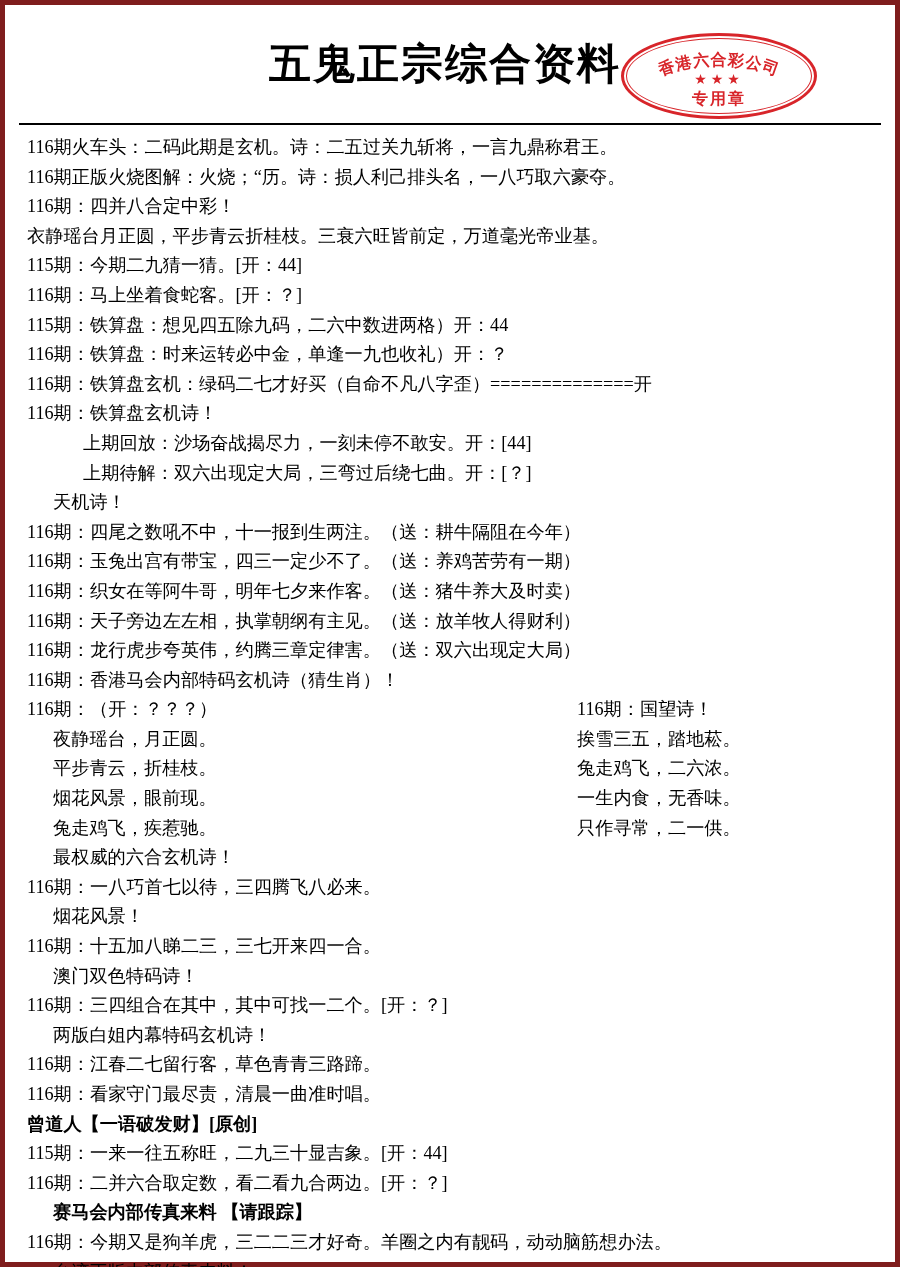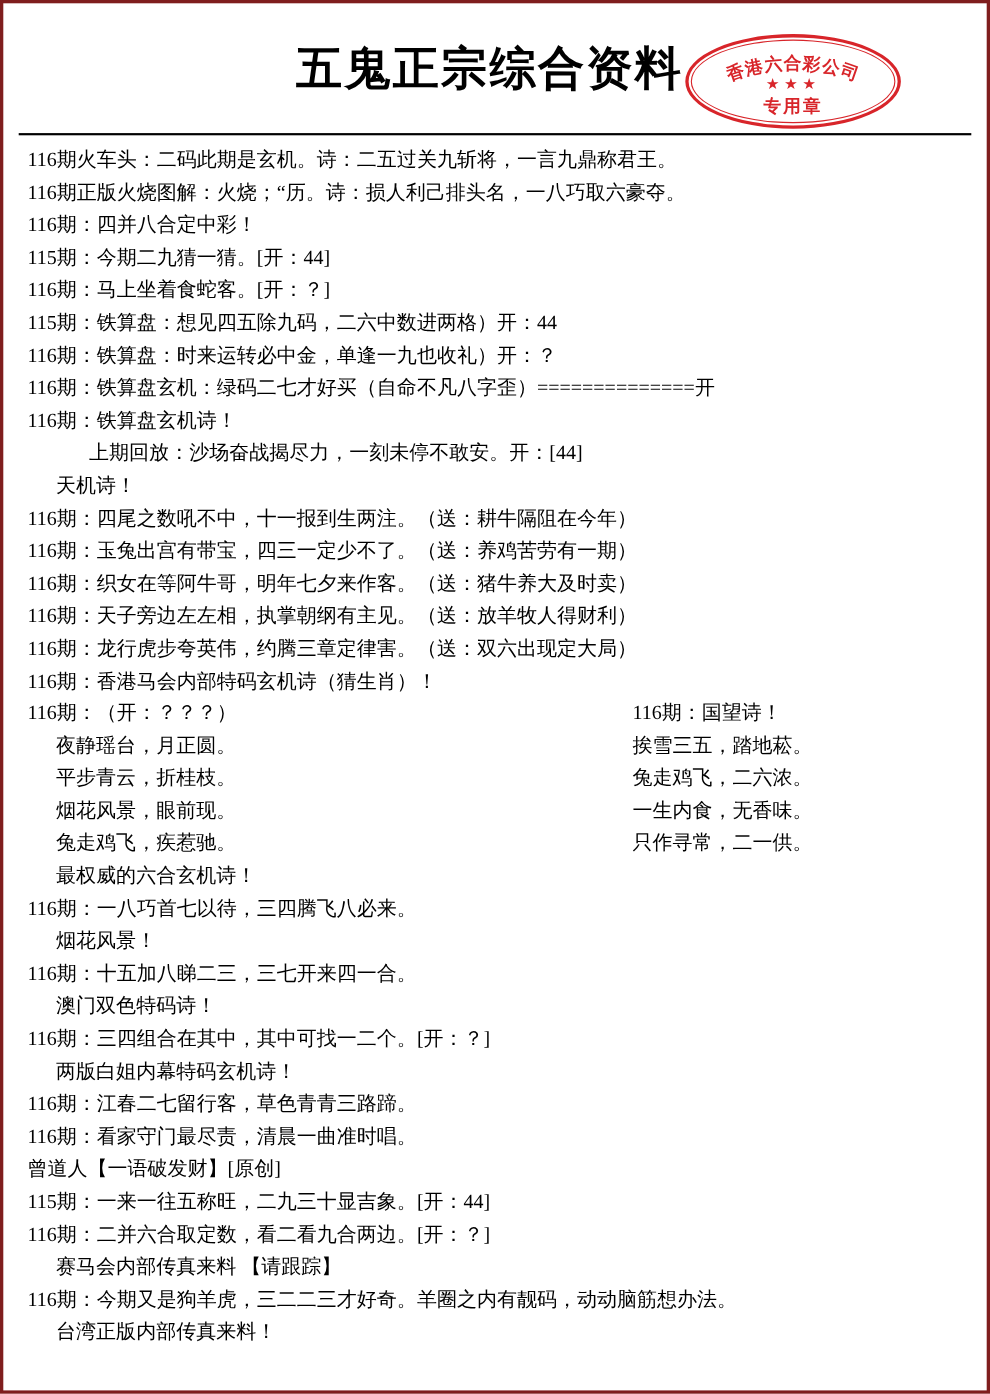--- a/index.html
+++ b/index.html
@@ -12,21 +12,21 @@
     background: #ffffff;
     font-family: "Liberation Serif", "DejaVu Serif", serif;
     color: #000000;
     overflow: hidden;
   }
   .page {
     position: relative;
     width: 900px;
     height: 1267px;
     box-sizing: border-box;
-    border: 3px solid #7f1d1d;
+    border: 5px solid #7f1d1d;
   }
   .header {
     position: relative;
     height: 118px;
     display: flex;
     align-items: center;
     justify-content: center;
   }
   .title {
     font-size: 42px;
@@ -104,21 +104,21 @@
     padding: 0 22px;
     font-size: 18.2px;
     line-height: 29.6px;
   }
   .line {
     white-space: pre;
     font-family: "Liberation Serif", "DejaVu Serif", serif;
   }
   .indent1 { padding-left: 26px; }
   .indent2 { padding-left: 56px; }
-  .bold { font-weight: normal; }
+  .bold { font-weight: bold; }
   .two-col {
     display: flex;
     align-items: center;
   }
   .col-left {
     width: 540px;
     flex: 0 0 540px;
   }
   .col-right {
     flex: 1 1 auto;
@@ -148,27 +148,29 @@
   </div>
 
   <div class="rule"></div>
 
   <div class="content">
 
     <div id="top-lines">
         <div class="line">116期火车头：二码此期是玄机。诗：二五过关九斩将，一言九鼎称君王。</div>
         <div class="line">116期正版火烧图解：火烧；“历。诗：损人利己排头名，一八巧取六豪夺。</div>
         <div class="line">116期：四并八合定中彩！</div>
+        <div class="line">衣静瑶台月正圆，平步青云折桂枝。三衰六旺皆前定，万道毫光帝业基。</div>
         <div class="line">115期：今期二九猜一猜。[开：44]</div>
         <div class="line">116期：马上坐着食蛇客。[开：？]</div>
         <div class="line">115期：铁算盘：想见四五除九码，二六中数进两格）开：44</div>
         <div class="line">116期：铁算盘：时来运转必中金，单逢一九也收礼）开：？</div>
         <div class="line">116期：铁算盘玄机：绿码二七才好买（自命不凡八字歪）==============开</div>
         <div class="line">116期：铁算盘玄机诗！</div>
         <div class="line indent2">上期回放：沙场奋战揭尽力，一刻未停不敢安。开：[44]</div>
+        <div class="line indent2">上期待解：双六出现定大局，三弯过后绕七曲。开：[？]</div>
         <div class="line indent1">天机诗！</div>
         <div class="line">116期：四尾之数吼不中，十一报到生两注。（送：耕牛隔阻在今年）</div>
         <div class="line">116期：玉兔出宫有带宝，四三一定少不了。（送：养鸡苦劳有一期）</div>
         <div class="line">116期：织女在等阿牛哥，明年七夕来作客。（送：猪牛养大及时卖）</div>
         <div class="line">116期：天子旁边左左相，执掌朝纲有主见。（送：放羊牧人得财利）</div>
         <div class="line">116期：龙行虎步夸英伟，约腾三章定律害。（送：双六出现定大局）</div>
         <div class="line">116期：香港马会内部特码玄机诗（猜生肖）！</div>
       </div>
 
     <div class="two-col">

